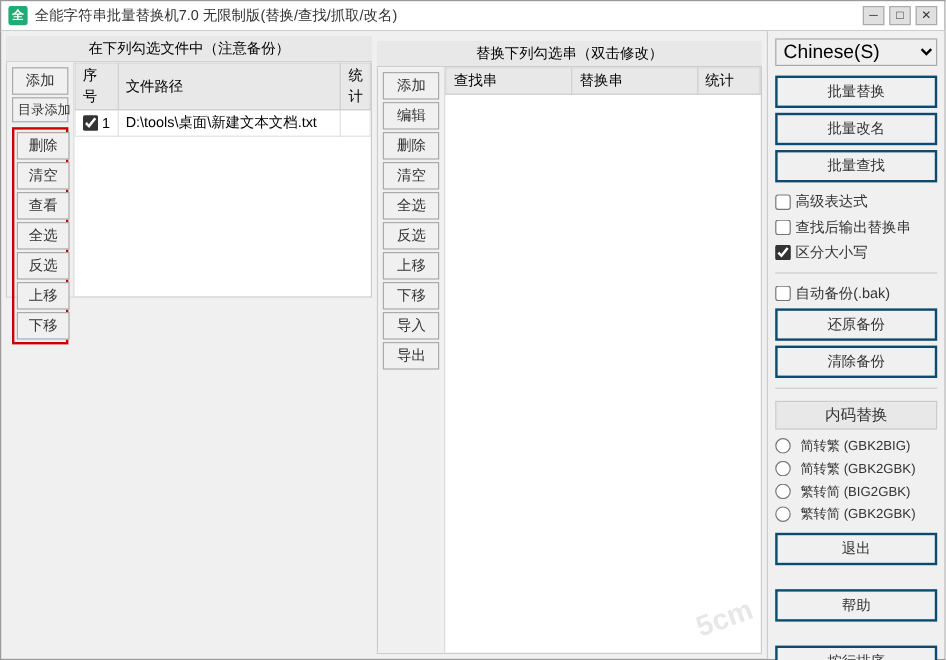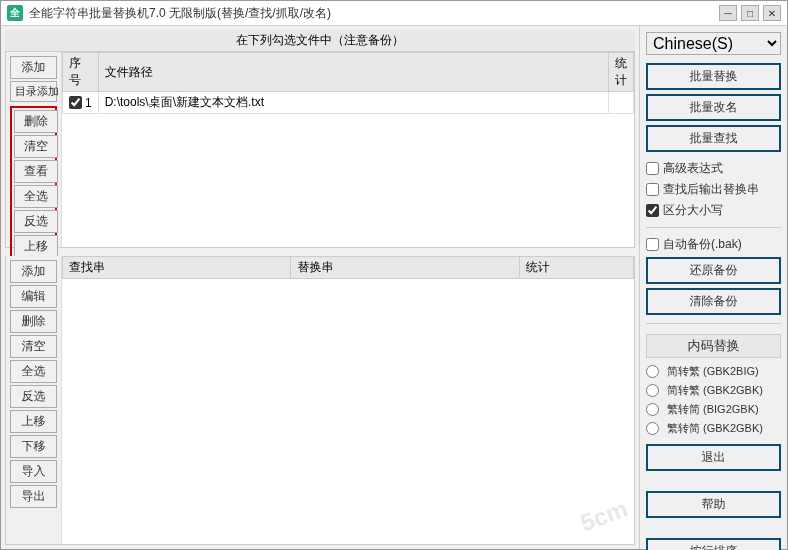--- a/index.html
+++ b/index.html
@@ -64,21 +64,21 @@
       display: flex;
       height: calc(550px - 26px);
       border-left: 1px solid #999;
       border-right: 1px solid #999;
       border-bottom: 1px solid #999;
       background: #f0f0f0;
     }
     .left-panel {
       flex: 1;
       display: flex;
-      flex-direction: column;
+      flex-direction: row;
       padding: 4px;
       gap: 4px;
     }
     .right-panel {
       width: 148px;
       border-left: 1px solid #ccc;
       padding: 6px;
       display: flex;
       flex-direction: column;
       gap: 4px;
@@ -281,20 +281,21 @@
                 <td>D:\tools\桌面\新建文本文档.txt</td>
                 <td></td>
               </tr>
             </tbody>
           </table>
         </div>
       </div>
     </div>
 
     <div style="flex:1; display:flex; flex-direction:column; margin-top:4px;">
+      <div class="section-title-bar">替换下列勾选串（双击修改）</div>
       <div style="display:flex; flex-direction:row; flex:1; background:#fff; border:1px solid #ccc; border-top:none;">
 
         <div class="btn-side">
           <button class="action-btn">添加</button>
           <button class="action-btn">编辑</button>
           <button class="action-btn">删除</button>
           <button class="action-btn">清空</button>
           <button class="action-btn">全选</button>
           <button class="action-btn">反选</button>
           <button class="action-btn">上移</button>

